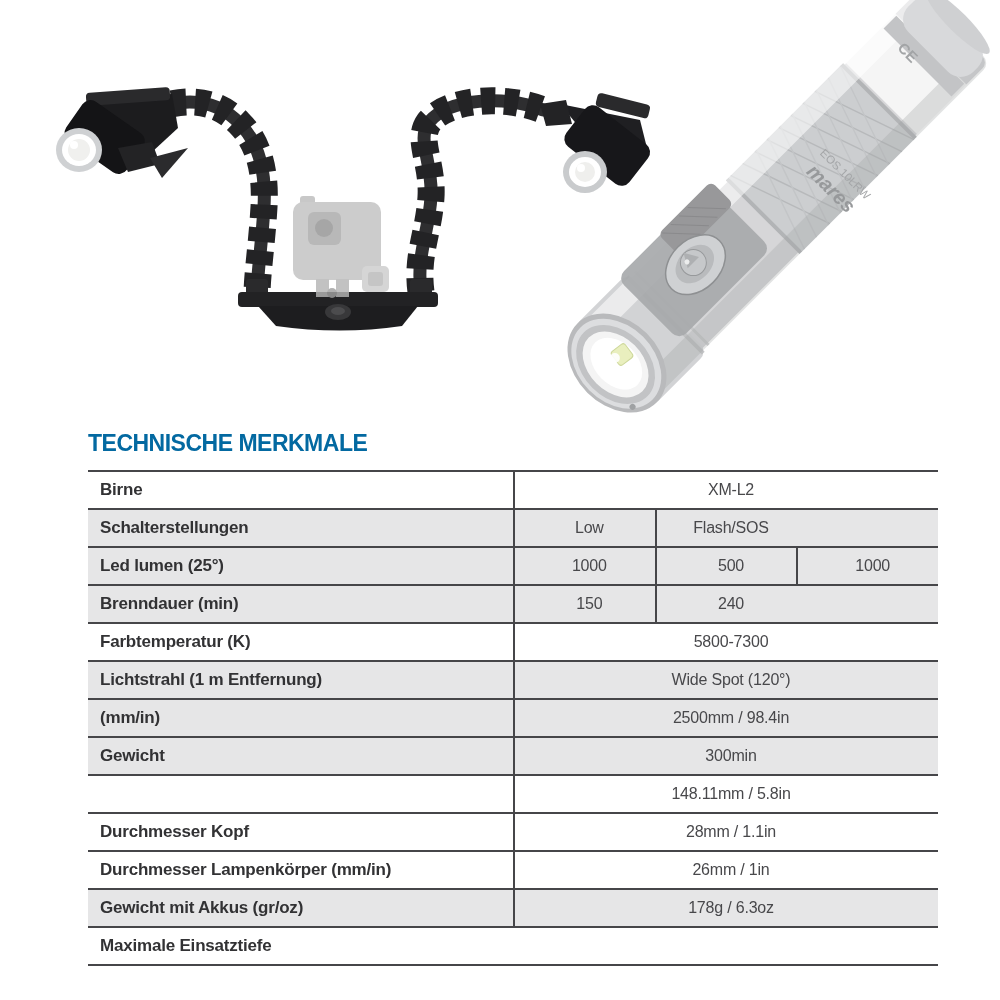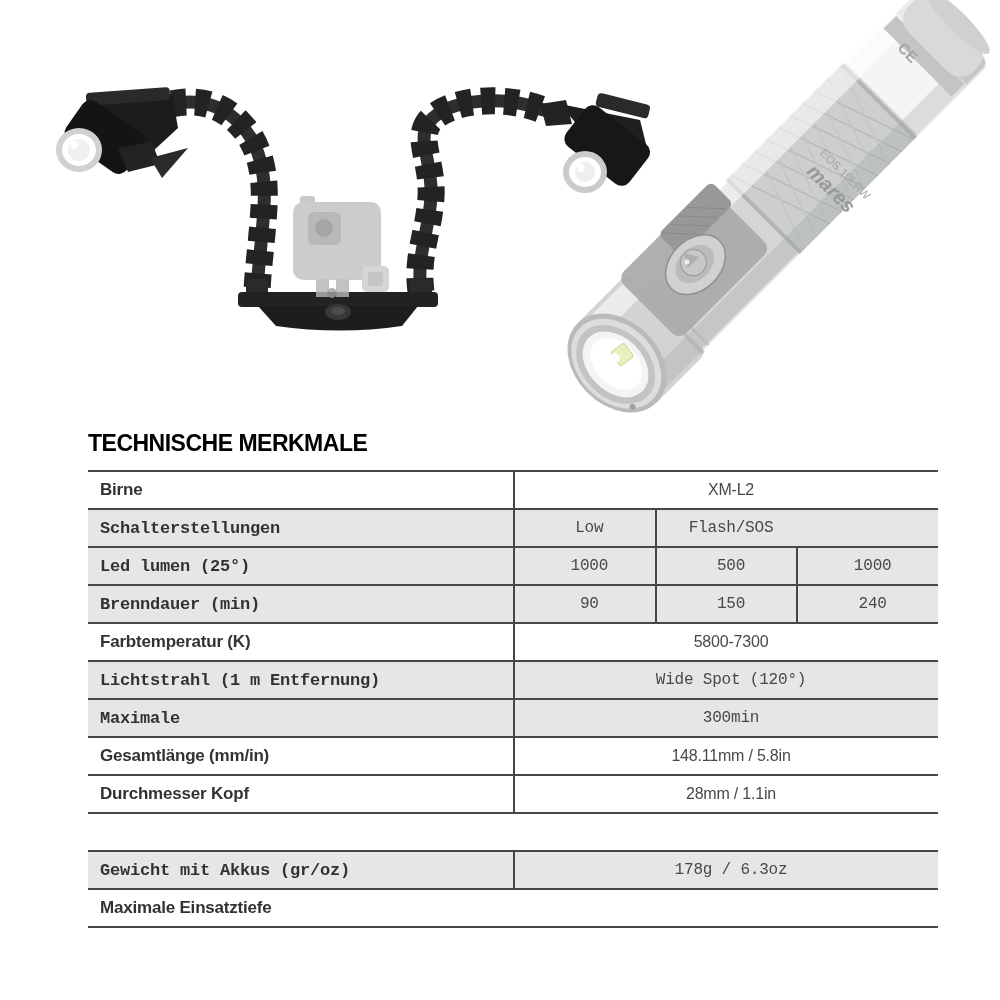--- a/index.html
+++ b/index.html
@@ -9,34 +9,34 @@
     font-family:"Liberation Sans","DejaVu Sans",sans-serif;
   }
   
   .photo{position:absolute;}
   #rig-photo{left:20px;top:55px;}
   #flashlight-photo{left:540px;top:0px;}
   
   .page-heading{
     position:absolute;left:88px;top:430px;
     font-size:23px;font-weight:bold;letter-spacing:-0.5px;
-    color:#000000;
+    color:#0369a1;
   }
   
   .spec-table{
     position:absolute;left:88px;top:470px;width:850px;
     border-top:2px solid #464649;
   }
   .row{
     display:grid;grid-template-columns:425px 1fr 1fr 1fr;
     height:38px;box-sizing:border-box;
     border-bottom:2px solid #464649;
     background:#ffffff;
   }
-  .row.shaded{background:#e6e6e7;font-family:Liberation Mono, monospace;}
+  .row.shaded{background:#e6e6e7;}
   .cell{display:flex;align-items:center;min-width:0;padding-left:9px;}
   .cell.label{
     padding-left:12px;font-weight:bold;font-size:17px;
     color:#323234;letter-spacing:-0.2px;white-space:nowrap;
   }
   .cell.value{
     justify-content:center;font-size:16px;color:#48484b;
     border-left:2px solid #464649;letter-spacing:-0.2px;
   }
   .cell.value.merged{grid-column:2 / 5;}
@@ -174,53 +174,57 @@
 
   <div class="row shaded">
     <div class="cell label">Led lumen (25°)</div>
     <div class="cell value">1000</div>
     <div class="cell value">500</div>
     <div class="cell value">1000</div>
   </div>
 
   <div class="row shaded">
     <div class="cell label">Brenndauer (min)</div>
-    <div class="cell value">90</div>
     <div class="cell value">150</div>
     <div class="cell value">240</div>
   </div>
 
   <div class="row">
     <div class="cell label">Farbtemperatur (K)</div>
     <div class="cell value merged">5800-7300</div>
   </div>
 
   <div class="row shaded">
     <div class="cell label">Lichtstrahl (1 m Entfernung)</div>
     <div class="cell value merged">Wide Spot (120°)</div>
   </div>
 
-
-
-  <div class="row shaded">
-    <div class="cell label">Maximale</div>
+  <div class="row shaded">
+    <div class="cell label">(mm/in)</div>
+    <div class="cell value merged">2500mm / 98.4in</div>
+  </div>
+
+
+  <div class="row shaded">
+    <div class="cell label">Gewicht</div>
     <div class="cell value merged">300min</div>
   </div>
 
   <div class="row">
-    <div class="cell label">Gesamtlänge (mm/in)</div>
     <div class="cell value merged">148.11mm / 5.8in</div>
   </div>
 
   <div class="row">
     <div class="cell label">Durchmesser Kopf</div>
     <div class="cell value merged">28mm / 1.1in</div>
   </div>
 
   <div class="row">
+    <div class="cell label">Durchmesser Lampenkörper (mm/in)</div>
+    <div class="cell value merged">26mm / 1in</div>
   </div>
 
   <div class="row shaded">
     <div class="cell label">Gewicht mit Akkus (gr/oz)</div>
     <div class="cell value merged">178g / 6.3oz</div>
   </div>
 
   <div class="row">
     <div class="cell label">Maximale Einsatztiefe</div>
   </div>

